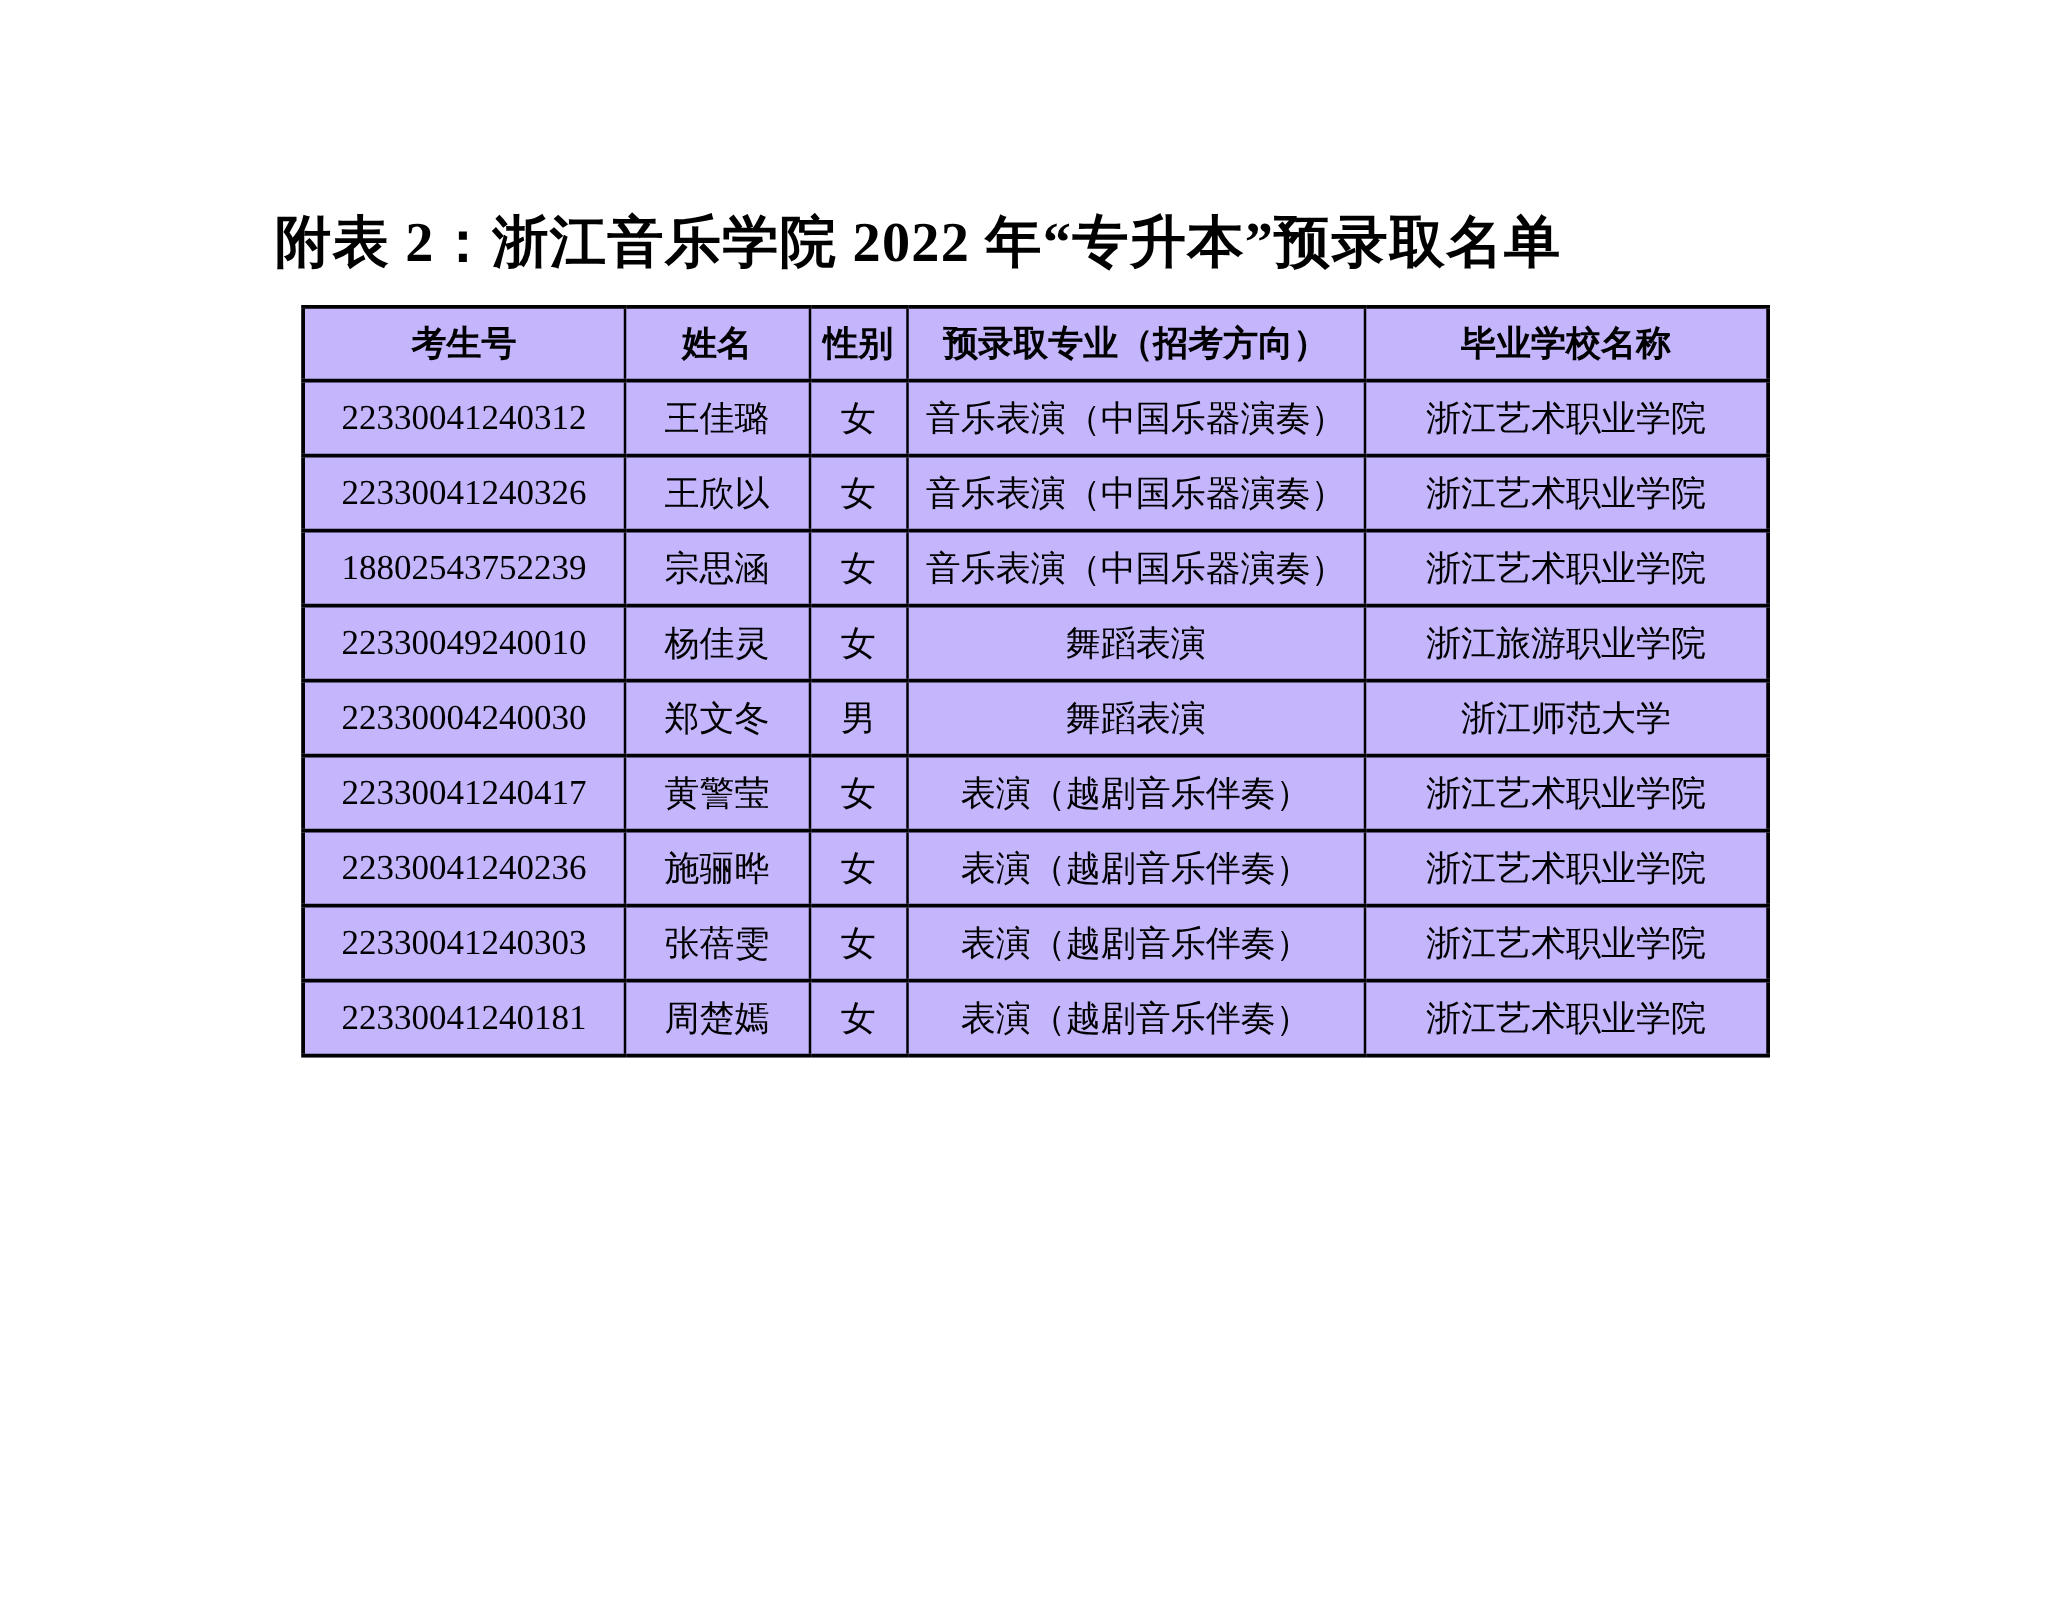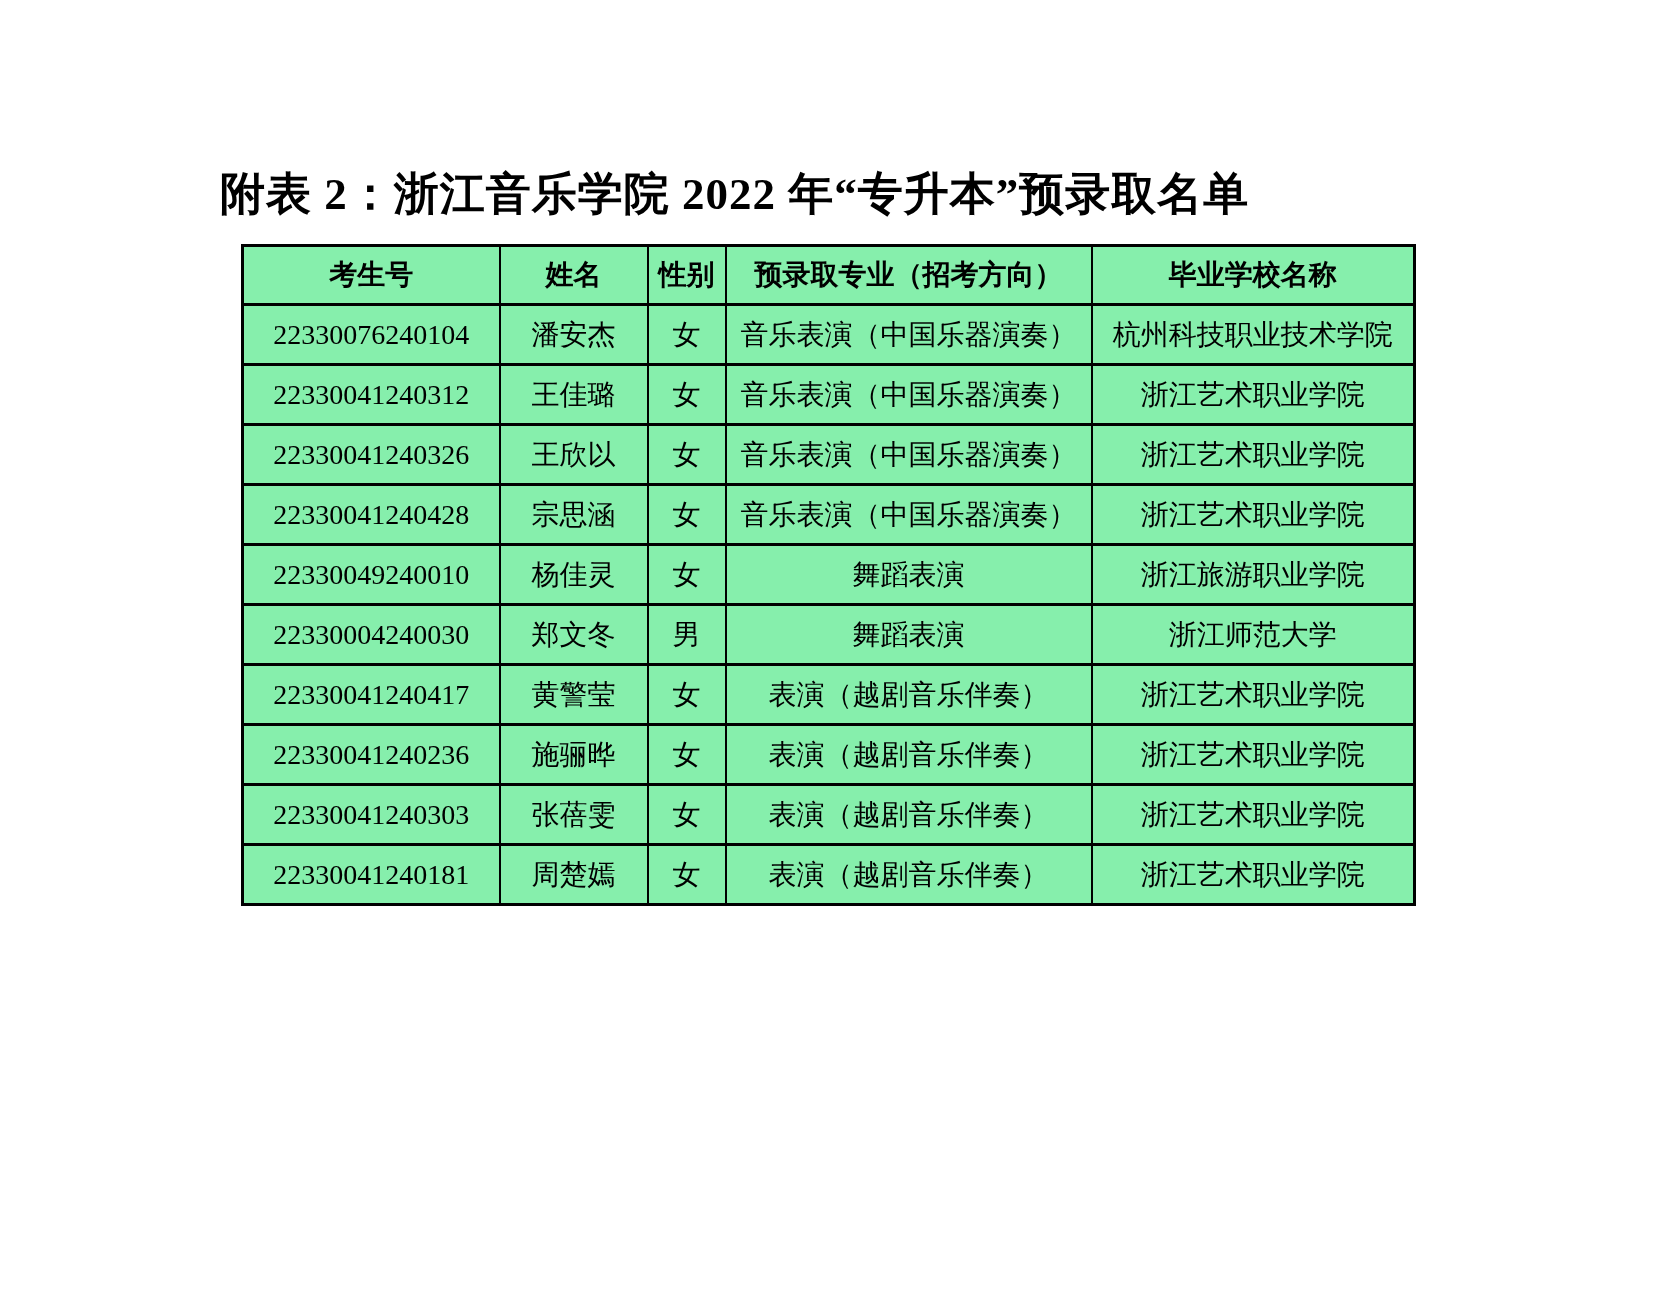--- a/index.html
+++ b/index.html
@@ -26,21 +26,21 @@
     white-space: nowrap;
     color: #000000;
   }
   table.roster {
     position: absolute;
     left: 241px;
     top: 244px;
     border-collapse: collapse;
     table-layout: fixed;
     width: 1172px;
-    background: #86efac;
+    background: #c4b5fd;
   }
   table.roster col.c1 { width: 257px; }
   table.roster col.c2 { width: 148px; }
   table.roster col.c3 { width: 78px;  }
   table.roster col.c4 { width: 366px; }
   table.roster col.c5 { width: 323px; }
   table.roster th, table.roster td {
     border-left: 2px solid #000000;
     border-right: 2px solid #000000;
     border-top: 3px solid #000000;
@@ -81,42 +81,35 @@
       <tr>
         <th>考生号</th>
         <th>姓名</th>
         <th>性别</th>
         <th>预录取专业（招考方向）</th>
         <th>毕业学校名称</th>
       </tr>
     </thead>
     <tbody>
         <tr>
-          <td>22330076240104</td>
-          <td>潘安杰</td>
-          <td>女</td>
-          <td>音乐表演（中国乐器演奏）</td>
-          <td>杭州科技职业技术学院</td>
-        </tr>
-        <tr>
           <td>22330041240312</td>
           <td>王佳璐</td>
           <td>女</td>
           <td>音乐表演（中国乐器演奏）</td>
           <td>浙江艺术职业学院</td>
         </tr>
         <tr>
           <td>22330041240326</td>
           <td>王欣以</td>
           <td>女</td>
           <td>音乐表演（中国乐器演奏）</td>
           <td>浙江艺术职业学院</td>
         </tr>
         <tr>
-          <td>22330041240428</td>
+          <td>18802543752239</td>
           <td>宗思涵</td>
           <td>女</td>
           <td>音乐表演（中国乐器演奏）</td>
           <td>浙江艺术职业学院</td>
         </tr>
         <tr>
           <td>22330049240010</td>
           <td>杨佳灵</td>
           <td>女</td>
           <td>舞蹈表演</td>

